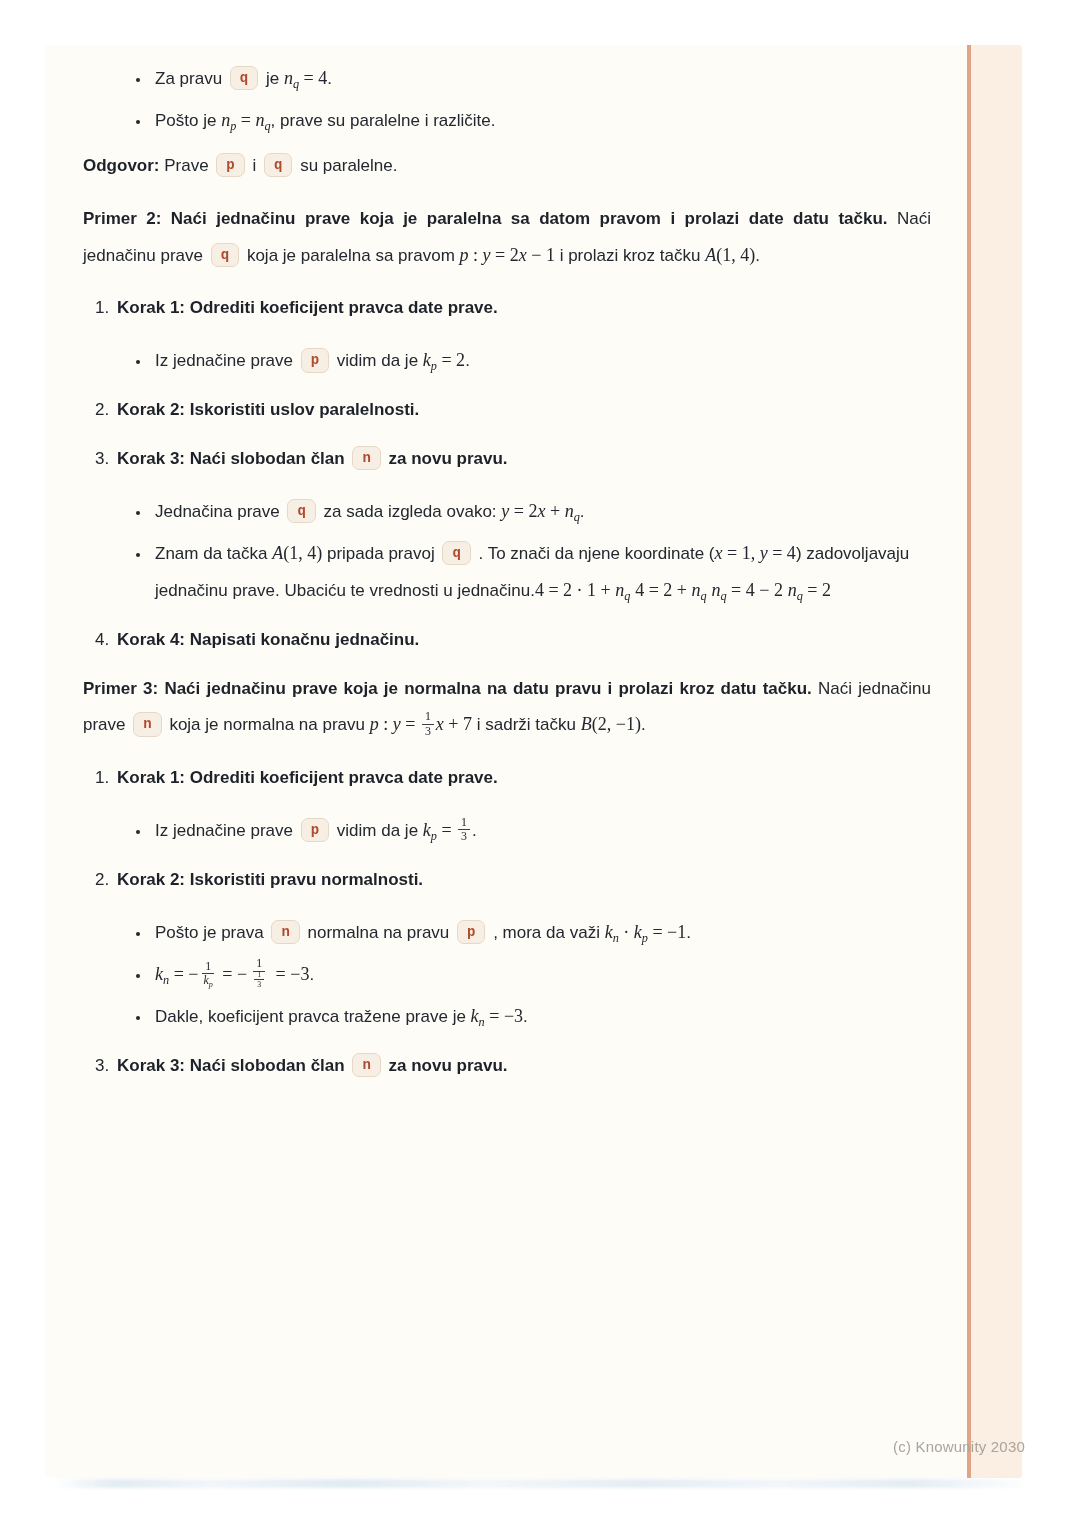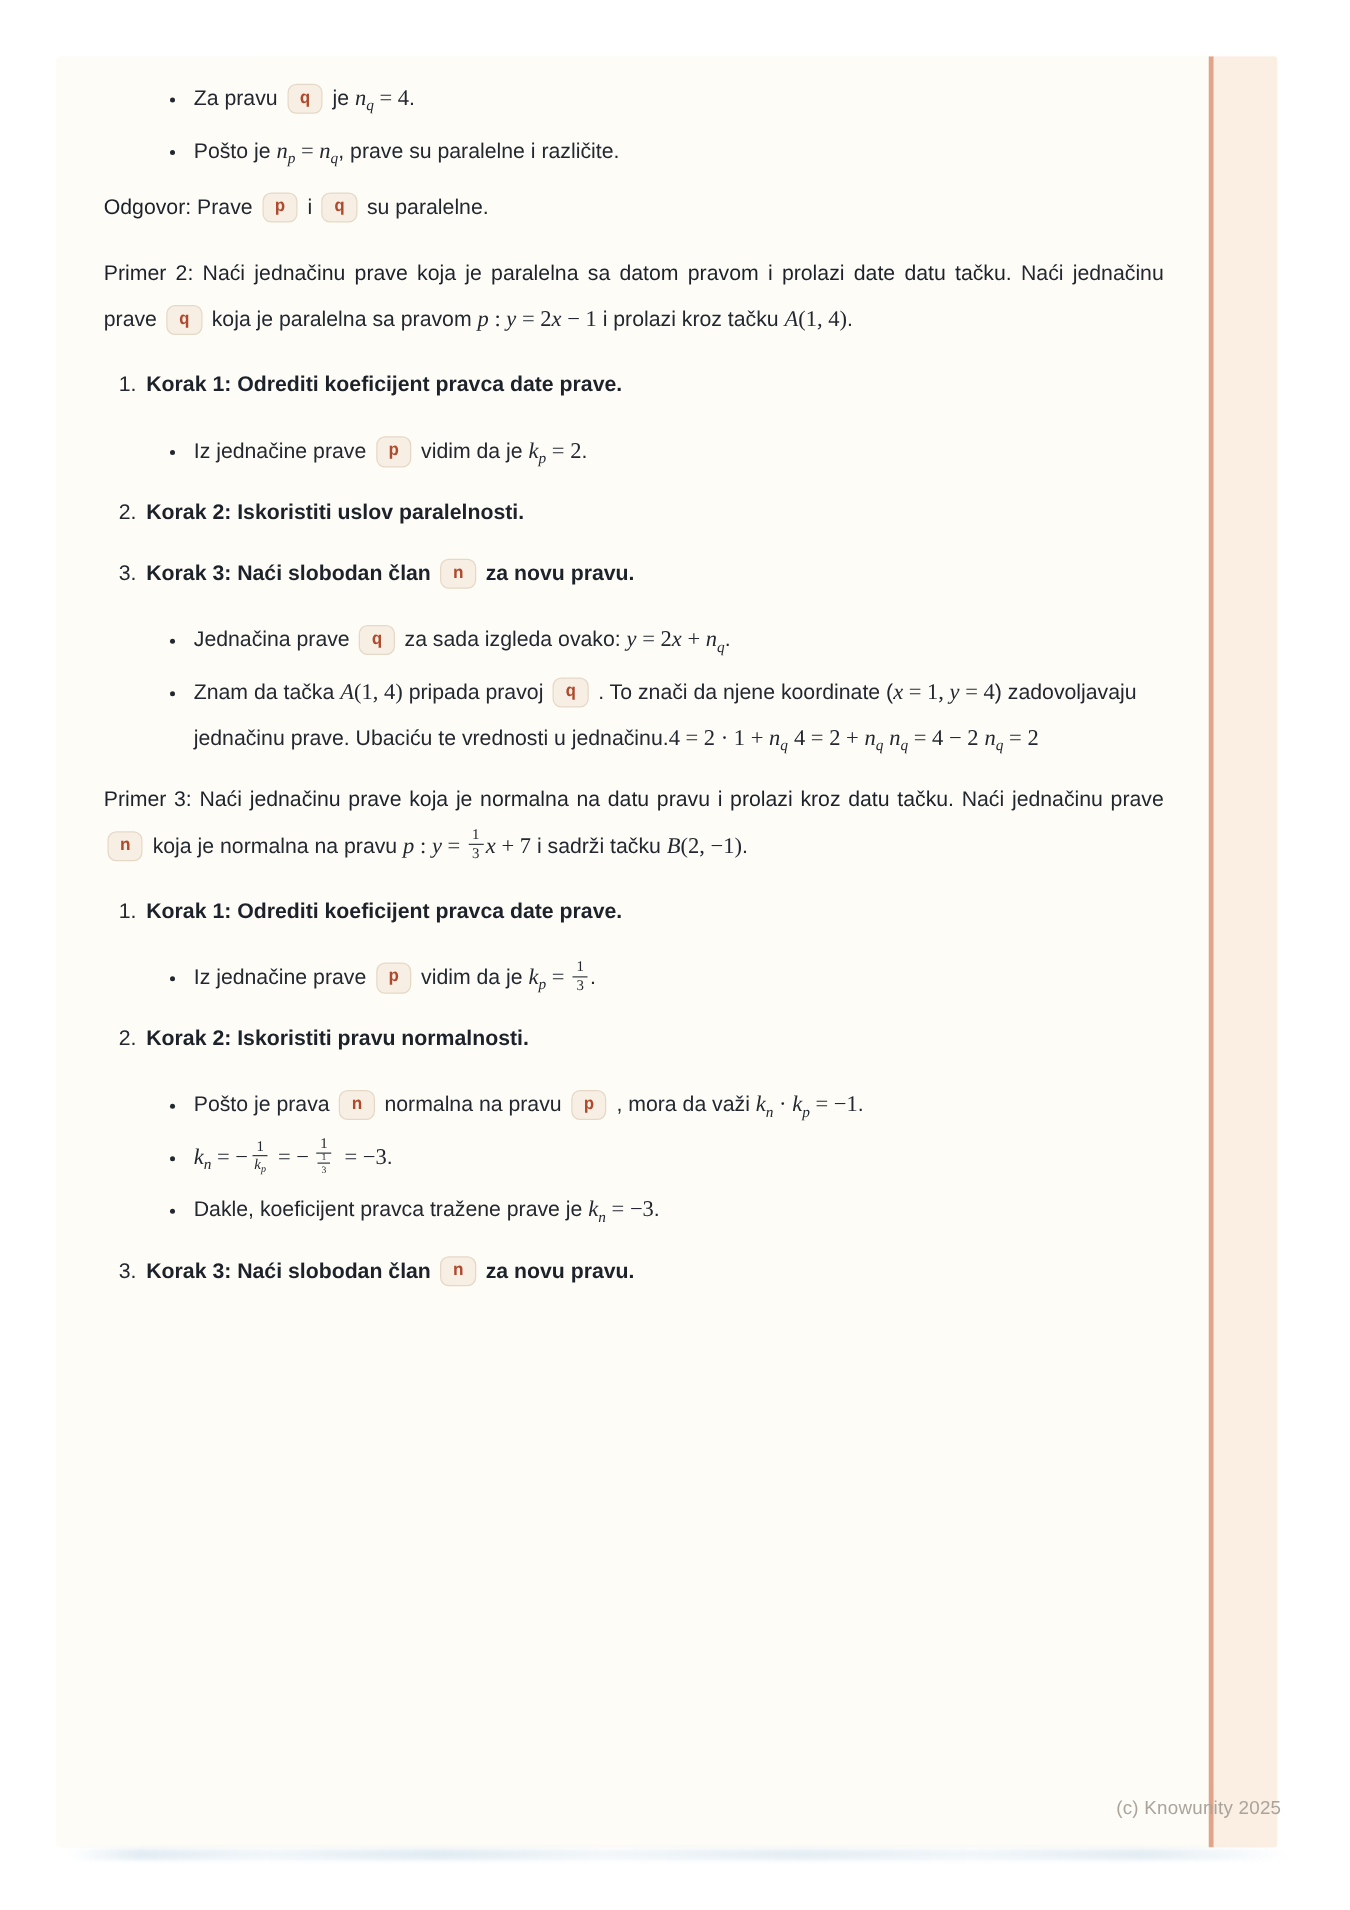--- a/index.html
+++ b/index.html
@@ -21,21 +21,21 @@
   .accent-line{
     position:absolute;top:0;right:51px;width:4px;height:100%;
     background:var(--accent-line,#dfa489);
   }
   .content{
     position:absolute;left:38px;top:10px;width:848px;
     font-size:17px;line-height:2.05;
   }
   p.para{margin:0 0 18px}
   .justify{text-align:justify}
-  strong{font-weight:400;color:#1d222a}
+  strong{font-weight:700;color:#1d222a}
   ul.bullets{list-style:disc;margin:0 0 10px;padding-left:68px}
   ul.bullets li{margin:5px 0;padding-left:4px}
   ul.bullets li::marker{font-size:.85em}
   .step{margin:0 0 14px}
   .step-head{padding-left:12px}
   .step-num{display:inline-block;min-width:22px}
   .step-title{font-weight:700;color:#1d222a}
   .step ul.bullets{margin-top:16px;margin-bottom:10px}
 
   .math{font-family:"Liberation Serif","DejaVu Serif",serif;font-size:1.06em}
@@ -94,20 +94,21 @@
         <div class="step-head"><span class="step-num">2.</span><span class="step-title">Korak 2: Iskoristiti uslov paralelnosti.</span></div>
       </div>
       <div class="step">
         <div class="step-head"><span class="step-num">3.</span><span class="step-title">Korak 3: Naći slobodan član <span class="badge">n</span> za novu pravu.</span></div>
         <ul class="bullets">
           <li>Jednačina prave <span class="badge">q</span> za sada izgleda ovako: <span class="math"><i>y</i> = 2<i>x</i> + <i>n</i><sub><i>q</i></sub></span>.</li>
           <li>Znam da tačka <span class="math"><i>A</i>(1, 4)</span> pripada pravoj <span class="badge">q</span> . To znači da njene koordinate (<span class="math"><i>x</i> = 1, <i>y</i> = 4</span>) zadovoljavaju jednačinu prave. Ubaciću te vrednosti u jednačinu.<span class="math">4 = 2 · 1 + <i>n</i><sub><i>q</i></sub></span> <span class="math">4 = 2 + <i>n</i><sub><i>q</i></sub></span> <span class="math"><i>n</i><sub><i>q</i></sub> = 4 − 2</span> <span class="math"><i>n</i><sub><i>q</i></sub> = 2</span></li>
         </ul>
       </div>
       <div class="step">
+        <div class="step-head"><span class="step-num">4.</span><span class="step-title">Korak 4: Napisati konačnu jednačinu.</span></div>
       </div>
       <p class="para justify"><strong>Primer 3: Naći jednačinu prave koja je normalna na datu pravu i prolazi kroz datu tačku.</strong> Naći jednačinu prave <span class="badge">n</span> koja je normalna na pravu <span class="math"><i>p</i> : <i>y</i> = <span class="frac">
             <span class="fnum">1</span>
             <span class="fden">3</span>
           </span><i>x</i> + 7</span> i sadrži tačku <span class="math"><i>B</i>(2, −1)</span>.</p>
       <div class="step">
         <div class="step-head"><span class="step-num">1.</span><span class="step-title">Korak 1: Odrediti koeficijent pravca date prave.</span></div>
         <ul class="bullets">
           <li>Iz jednačine prave <span class="badge">p</span> vidim da je <span class="math"><i>k</i><sub><i>p</i></sub> = <span class="frac">
                 <span class="fnum">1</span>
@@ -131,13 +132,13 @@
               </span> = −3</span>.</li>
           <li>Dakle, koeficijent pravca tražene prave je <span class="math"><i>k</i><sub><i>n</i></sub> = −3</span>.</li>
         </ul>
       </div>
       <div class="step">
         <div class="step-head"><span class="step-num">3.</span><span class="step-title">Korak 3: Naći slobodan član <span class="badge">n</span> za novu pravu.</span></div>
       </div>
     </main>
 </div>
 <div class="next-page"></div>
-<div class="watermark">(c) Knowunity 2025</div>
+<div class="watermark">(c) Knowunity 2030</div>
 
 </body></html>

